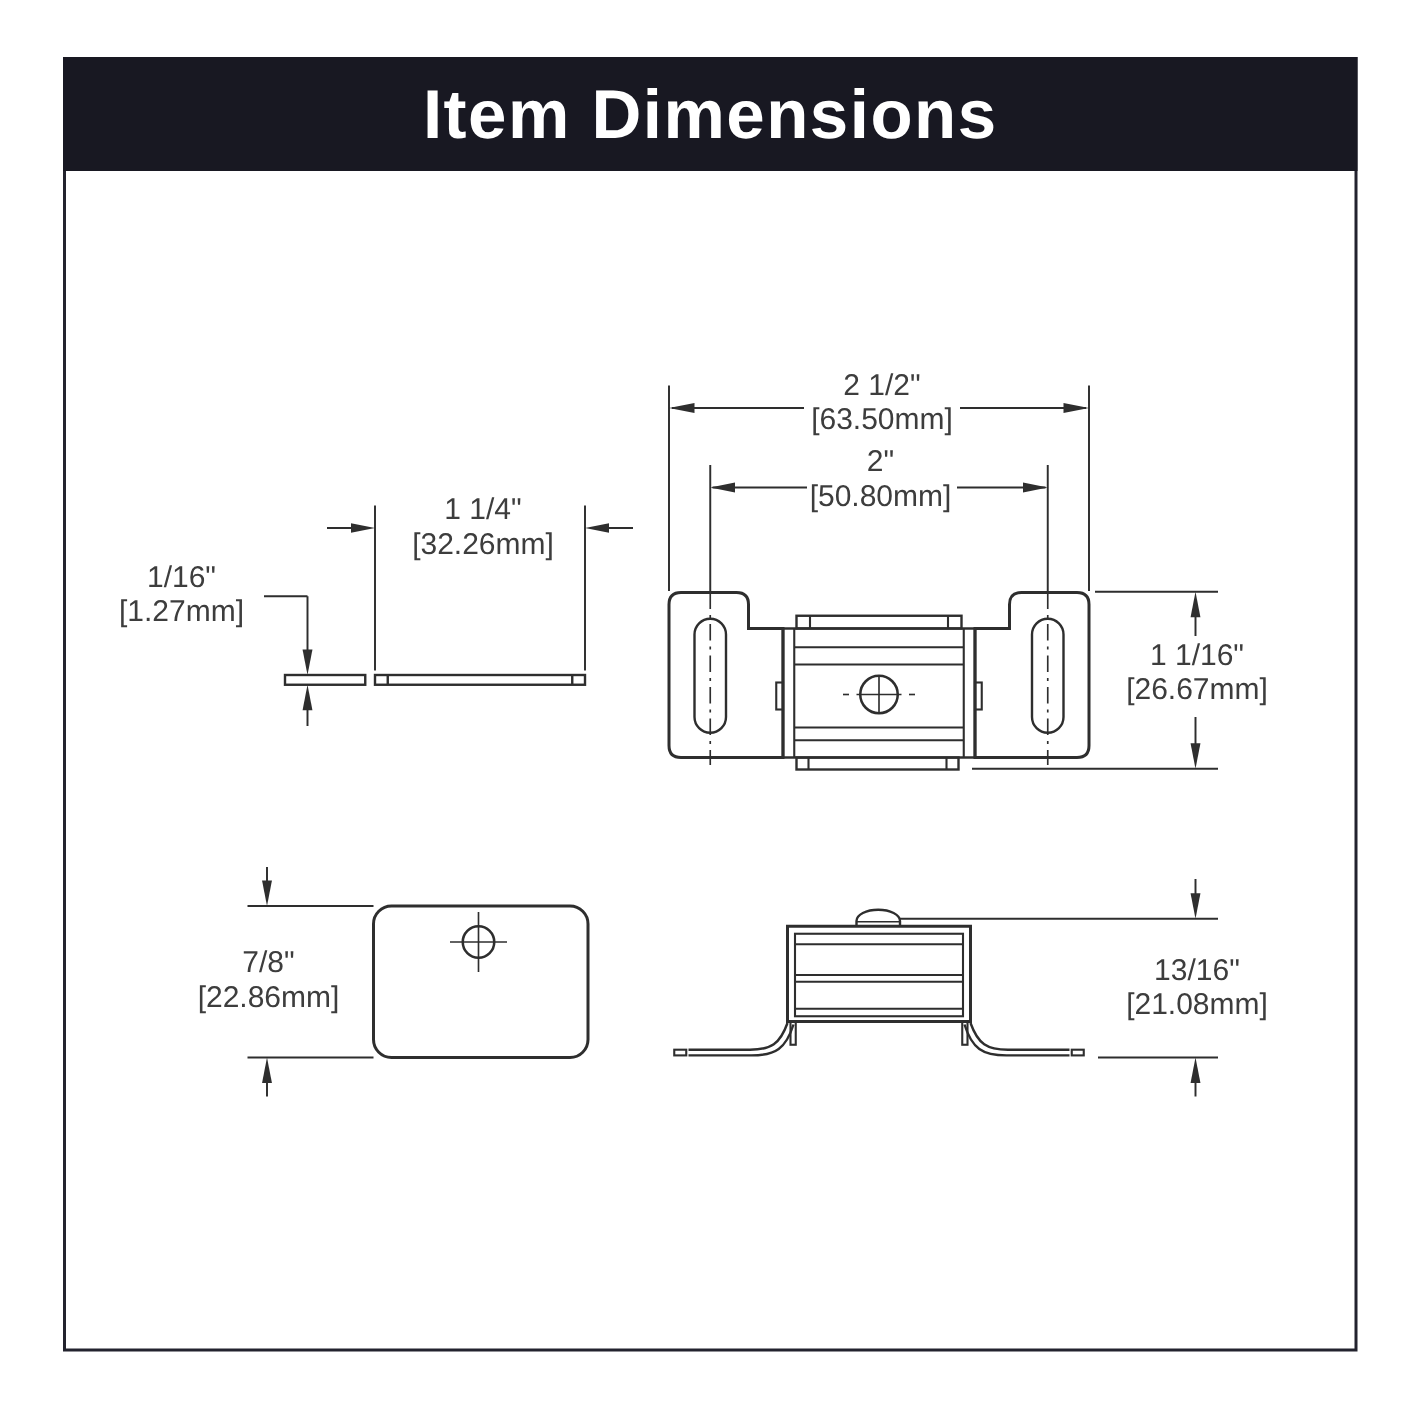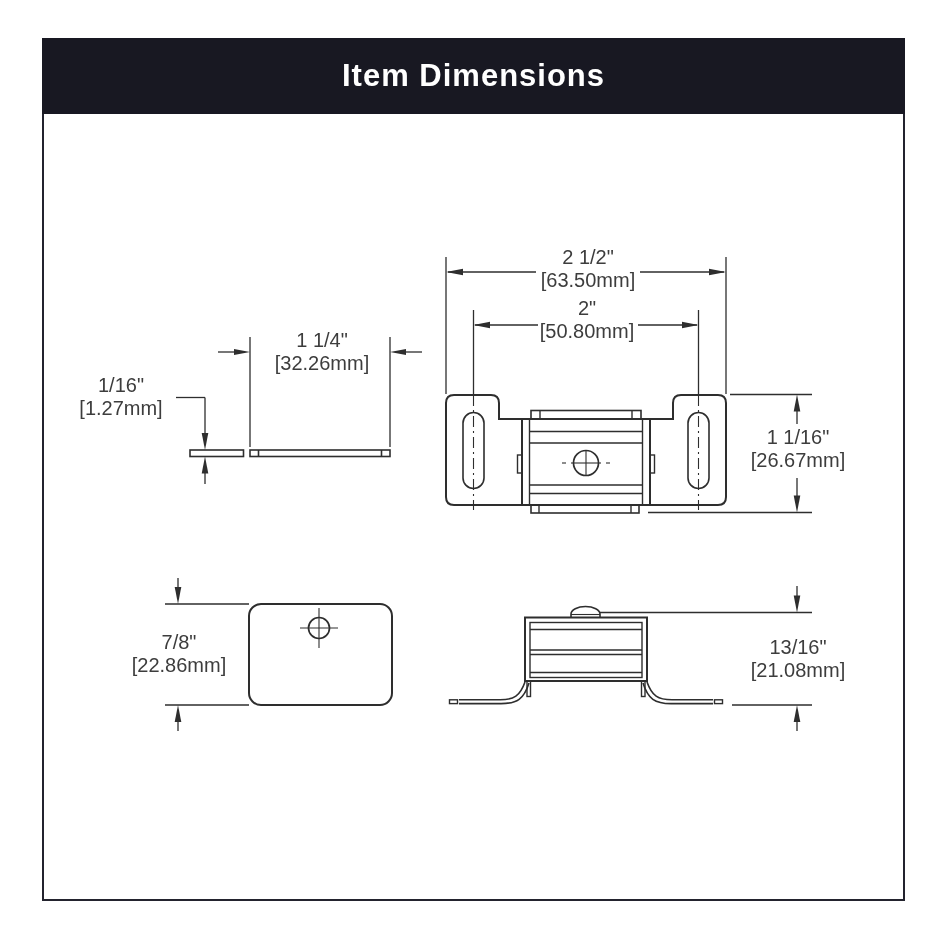--- a/index.html
+++ b/index.html
@@ -1,19 +1,19 @@
 <!DOCTYPE html>
 <html><head>
 <meta charset="utf-8">
 <style>
   html,body{margin:0;padding:0;background:#ffffff;}
   body{width:950px;height:950px;position:relative;font-family:"Liberation Sans",sans-serif;overflow:hidden;}
   .frame{position:absolute;left:42px;top:38px;width:863px;height:863px;border:2px solid #23232e;box-sizing:border-box;background:#ffffff;}
   .header{position:absolute;left:42px;top:38px;width:863px;height:76px;background:#181822;display:flex;align-items:center;justify-content:center;}
-  .header .title{color:#ffffff;font-size:31px;font-weight:bold;letter-spacing:1px;}
+  .header .title{color:#ffffff;font-size:46px;font-weight:bold;letter-spacing:1px;}
   svg.drawing{position:absolute;left:0;top:0;width:950px;height:950px;}
   .dim-label{position:absolute;transform:translateX(-50%);text-align:center;color:#3d3d3d;font-size:20px;line-height:23px;white-space:nowrap;}
   .dim-label span{display:block;}
 </style>
 </head>
 <body>
 
 <div class="frame"></div>
 <div class="header">
   <span class="title">Item Dimensions</span>

